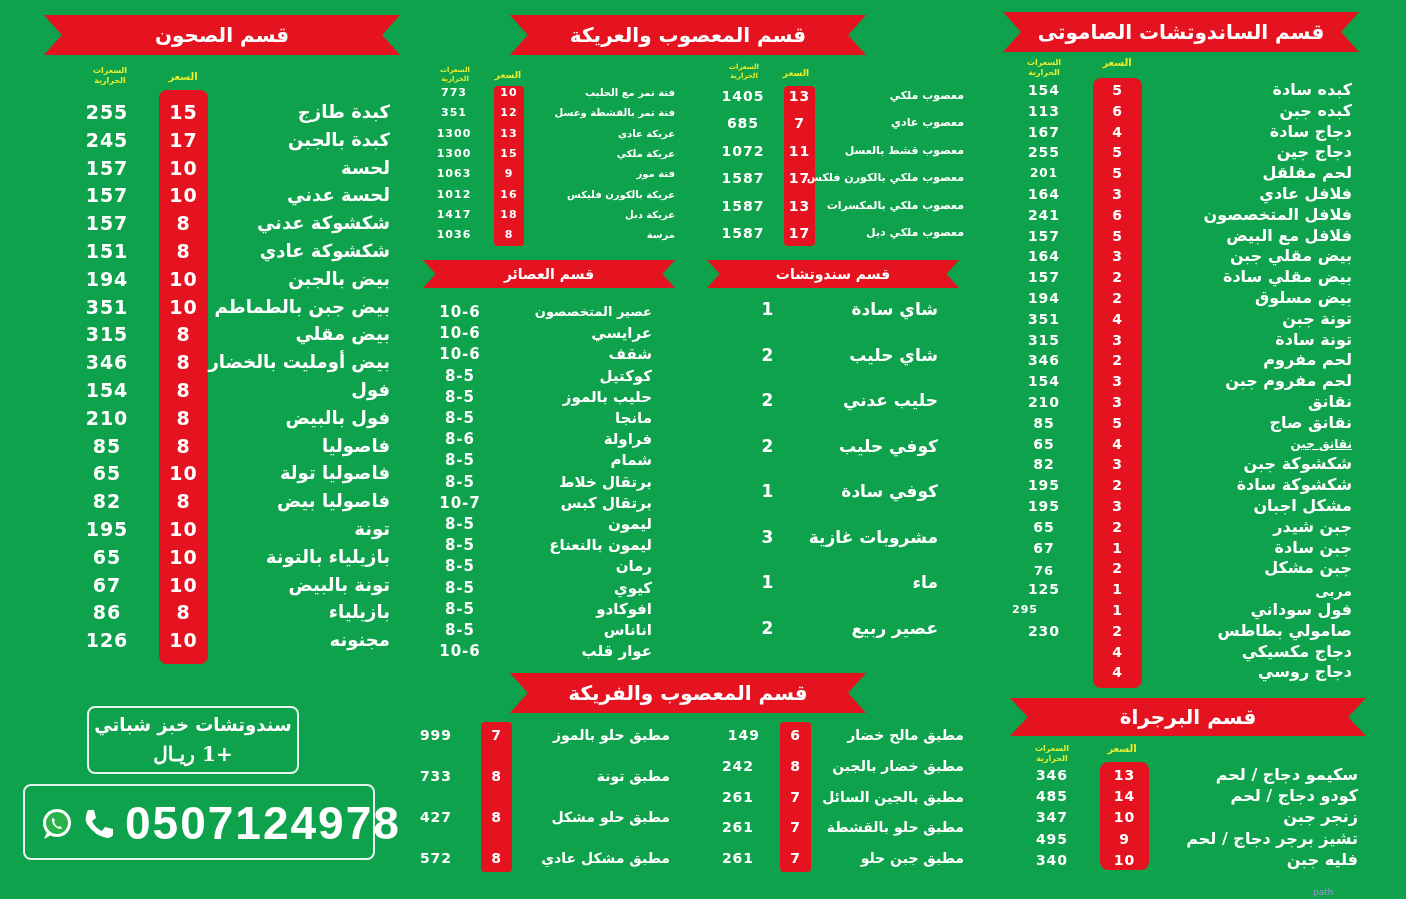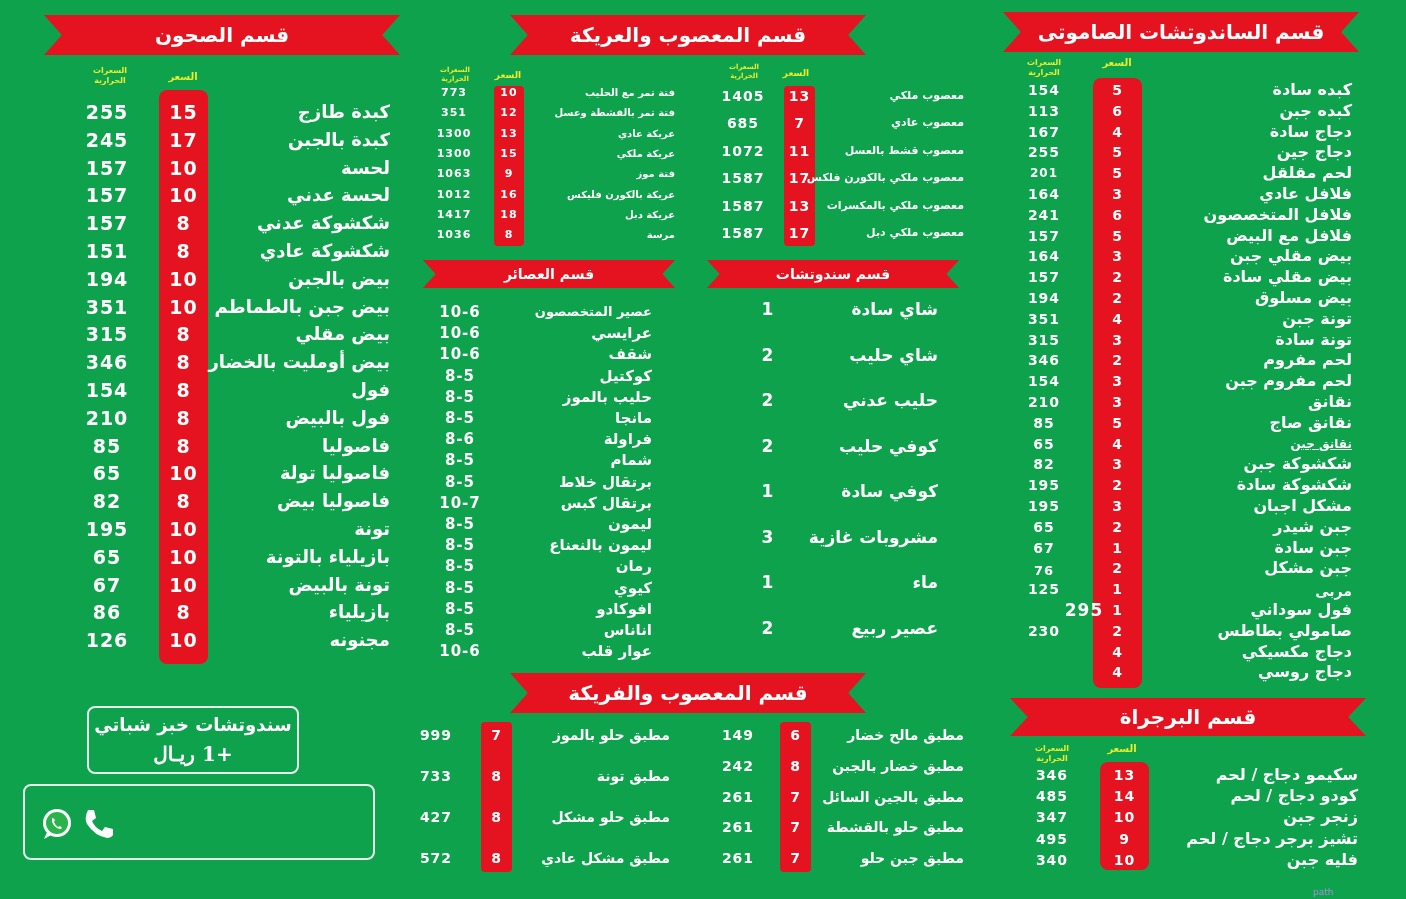--- a/index.html
+++ b/index.html
@@ -159,20 +159,21 @@
       <polygon points="5,33 9,24 14,28" fill="#ffffff"></polygon>
       <circle cx="18" cy="17" r="11" fill="#29b34a"></circle>
       <path d="M13 12 q-1 6 5 10 q4 2 5 0 l-2 -2 l-2 1 q-3 -2 -4 -5 l1 -2 l-2 -2 z" fill="#ffffff"></path>
     </svg>
   </div>
   <div style="position:absolute; left:56px; top:20px; width:34px; height:34px;">
     <svg width="34" height="34" viewBox="0 0 34 34">
       <path d="M7 4 l6 0 l2 8 l-4 3 q3 7 10 10 l3 -4 l8 2 l0 6 q-2 3 -6 3 q-12 -2 -20 -14 q-3 -6 1 -14 z" fill="#ffffff"></path>
     </svg>
   </div>
+  <div class="phone" style="position:absolute; left:100px; top:10px;">0507124978</div>
 </div>
 
 <div class="ribbon" style="left:510px; top:15px; width:356px; height:40px; font-size:20px; line-height:40px;">
   <span>قسم المعصوب والعريكة</span>
 </div>
 
 <div class="colhead price" style="left:774px; top:68px; width:44px; font-size:9px;">السعر</div>
 <div class="colhead" style="left:718px; top:63px; width:52px; font-size:7px; line-height:9px;">
   <div>السعرات</div>
   <div>الحرارية</div>
@@ -295,21 +296,21 @@
   </div>
 
 <div class="ribbon" style="left:510px; top:673px; width:356px; height:40px; font-size:20px; line-height:40px;">
   <span>قسم المعصوب والفريكة</span>
 </div>
 <div class="pill" style="left:780px; top:722px; width:31px; height:150px; border-radius:4px;"></div>
 <div class="pill" style="left:481px; top:722px; width:31px; height:150px; border-radius:4px;"></div>
 <div id="mutabbaq-right-list">
     <div class="name" style="right: 442px; top: 725px; font-size: 14px; line-height: 20px;">مطبق مالح خضار</div>
     <div class="price" style="left: 780px; width: 31px; top: 725px; font-size: 14px; line-height: 20px;">6</div>
-    <div class="cal" style="left: 716px; width: 44px; top: 725px; font-size: 14px; line-height: 20px;">149</div>
+    <div class="cal" style="left: 716px; width: 44px; top: 725px; font-size: 14px; line-height: 20px; text-align: right;">149</div>
     <div class="name" style="right: 442px; top: 755.8px; font-size: 14px; line-height: 20px;">مطبق خضار بالجبن</div>
     <div class="price" style="left: 780px; width: 31px; top: 755.8px; font-size: 14px; line-height: 20px;">8</div>
     <div class="cal" style="left: 716px; width: 44px; top: 755.8px; font-size: 14px; line-height: 20px;">242</div>
     <div class="name" style="right: 442px; top: 786.6px; font-size: 14px; line-height: 20px;">مطبق بالجين السائل</div>
     <div class="price" style="left: 780px; width: 31px; top: 786.6px; font-size: 14px; line-height: 20px;">7</div>
     <div class="cal" style="left: 716px; width: 44px; top: 786.6px; font-size: 14px; line-height: 20px;">261</div>
     <div class="name" style="right: 442px; top: 817.4px; font-size: 14px; line-height: 20px;">مطبق حلو بالقشطة</div>
     <div class="price" style="left: 780px; width: 31px; top: 817.4px; font-size: 14px; line-height: 20px;">7</div>
     <div class="cal" style="left: 716px; width: 44px; top: 817.4px; font-size: 14px; line-height: 20px;">261</div>
     <div class="name" style="right: 442px; top: 848.2px; font-size: 14px; line-height: 20px;">مطبق جبن حلو</div>
@@ -411,21 +412,21 @@
     <div class="price" style="left: 1093px; width: 49px; top: 537.6px; font-size: 14px; line-height: 20px;">1</div>
     <div class="cal" style="left: 1016px; width: 56px; top: 537.6px; font-size: 14px; line-height: 20px;">67</div>
     <div class="name" style="right: 54px; top: 558.4px; font-size: 16px; line-height: 20px;">جبن مشكل</div>
     <div class="price" style="left: 1093px; width: 49px; top: 558.4px; font-size: 14px; line-height: 20px;">2</div>
     <div class="cal" style="left: 1016px; width: 56px; top: 534px; font-size: 13px; line-height: 20px; margin-top: 27px;">76</div>
     <div class="name" style="right: 54px; top: 581px; font-size: 14px; line-height: 20px;">مربى</div>
     <div class="price" style="left: 1093px; width: 49px; top: 579.2px; font-size: 14px; line-height: 20px;">1</div>
     <div class="cal" style="left: 1016px; width: 56px; top: 579.2px; font-size: 14px; line-height: 20px;">125</div>
     <div class="name" style="right: 54px; top: 600px; font-size: 16px; line-height: 20px;">فول سوداني</div>
     <div class="price" style="left: 1093px; width: 49px; top: 600px; font-size: 14px; line-height: 20px;">1</div>
-    <div class="cal" style="left: 1056px; width: 56px; top: 600px; font-size: 17px; line-height: 20px;">295</div>
+    <div class="cal" style="left: 997px; width: 56px; top: 600px; font-size: 11px; line-height: 20px;">295</div>
     <div class="name" style="right: 54px; top: 620.8px; font-size: 16px; line-height: 20px;">صامولي بطاطس</div>
     <div class="price" style="left: 1093px; width: 49px; top: 620.8px; font-size: 14px; line-height: 20px;">2</div>
     <div class="cal" style="left: 1016px; width: 56px; top: 620.8px; font-size: 14px; line-height: 20px;">230</div>
     <div class="name" style="right: 54px; top: 641.6px; font-size: 16px; line-height: 20px;">دجاج مكسيكي</div>
     <div class="price" style="left: 1093px; width: 49px; top: 641.6px; font-size: 14px; line-height: 20px;">4</div>
     <div class="cal" style="left: 1016px; width: 56px; top: 641.6px; font-size: 14px; line-height: 20px;"></div>
     <div class="name" style="right: 54px; top: 662.4px; font-size: 16px; line-height: 20px;">دجاج روسي</div>
     <div class="price" style="left: 1093px; width: 49px; top: 662.4px; font-size: 14px; line-height: 20px;">4</div>
     <div class="cal" style="left: 1016px; width: 56px; top: 662.4px; font-size: 14px; line-height: 20px;"></div>
   </div>

